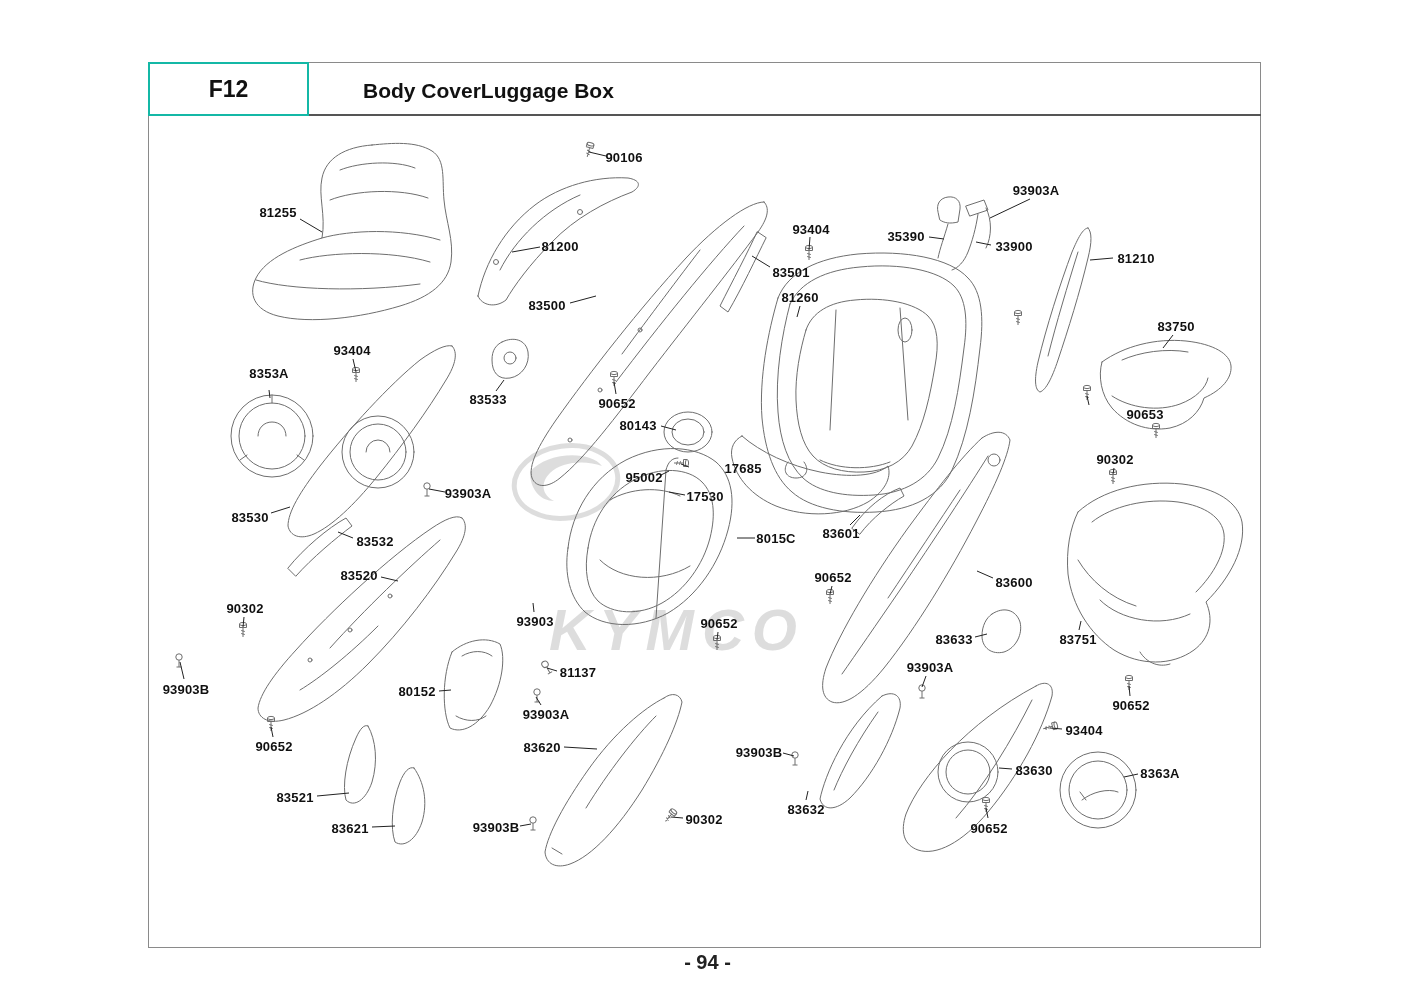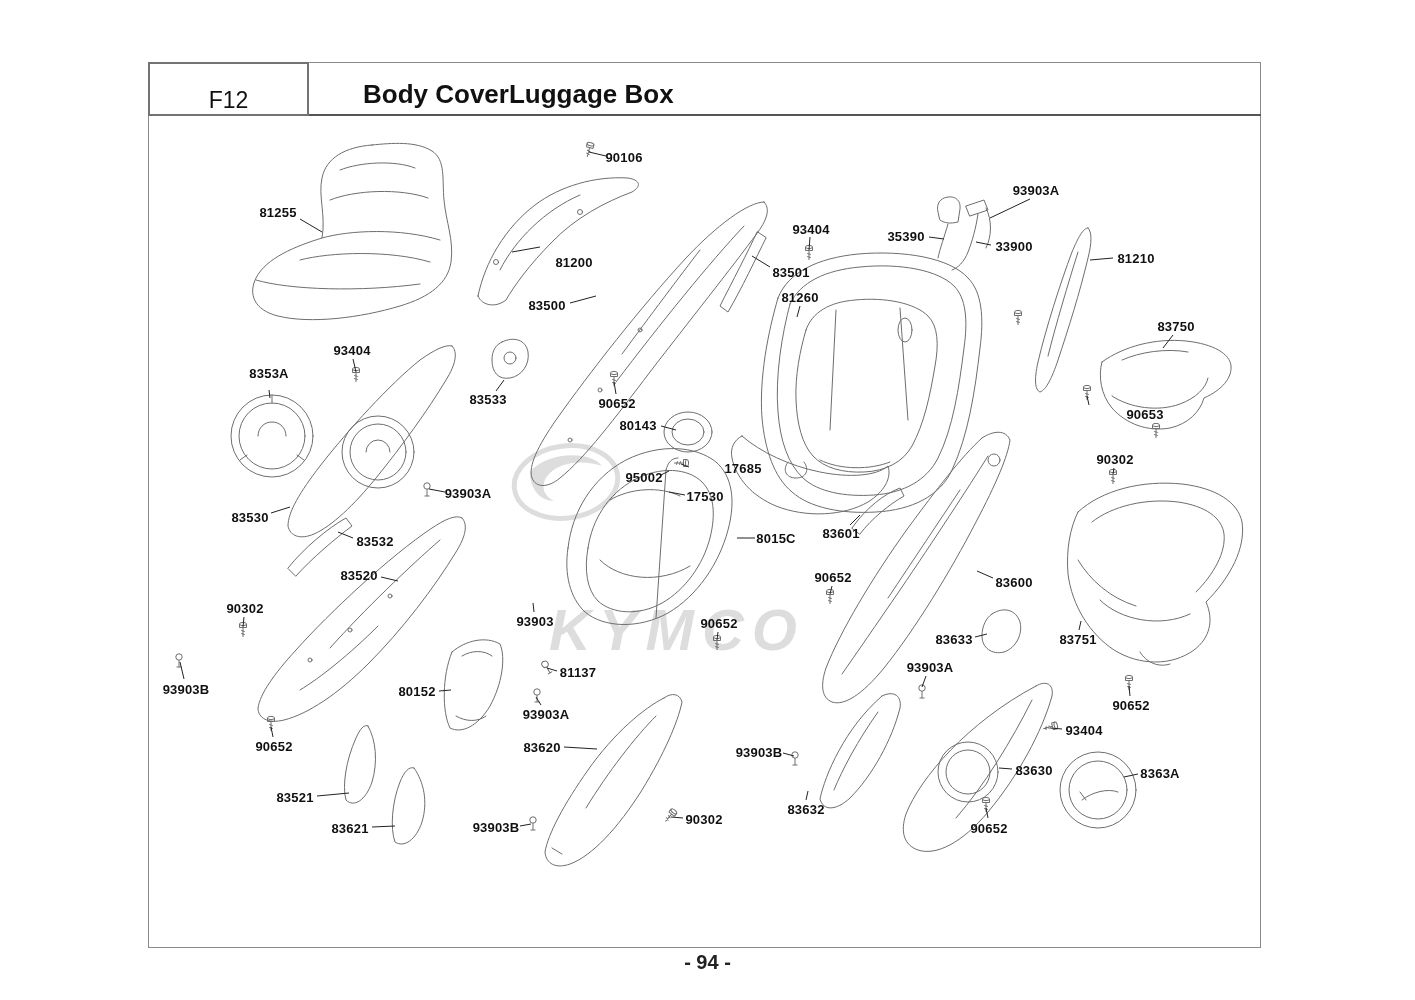--- a/index.html
+++ b/index.html
@@ -6,26 +6,26 @@
   .page{
     position:relative;width:1415px;height:1000px;background:#ffffff;
     font-family:"Liberation Sans",sans-serif;overflow:hidden;
   }
   .frame{
     position:absolute;left:148px;top:62px;width:1113px;height:886px;
     border:1px solid #8a8a8a;box-sizing:border-box;
   }
   .header-box{
     position:absolute;left:148px;top:62px;width:161px;height:54px;
-    border:2px solid #737373;box-sizing:border-box;background:#fff;
-    display:flex;align-items:flex-end;justify-content:center;
-    font-size:23px;font-weight:normal;color:#111;z-index:5;
+    border:2px solid #14b8a6;box-sizing:border-box;background:#fff;
+    display:flex;align-items:center;justify-content:center;
+    font-size:23px;font-weight:bold;color:#111;z-index:5;
   }
   .header-title{
-    position:absolute;left:363px;top:79px;font-size:26px;font-weight:bold;color:#111;z-index:5;
+    position:absolute;left:363px;top:79px;font-size:21px;font-weight:bold;color:#111;z-index:5;
   }
   .header-line{
     position:absolute;left:148px;top:114px;width:1113px;height:2px;background:#555;z-index:4;
   }
   .art-svg,.leader-svg{
     position:absolute;left:0;top:0;width:1415px;height:1000px;
   }
   .labels-layer{position:absolute;left:0;top:0;width:1415px;height:852px;z-index:6;}
   .part-label{
     position:absolute;transform:translate(-50%,-50%);
@@ -264,21 +264,21 @@
   <div class="frame"></div>
   <div class="header-line"></div>
   <div class="header-box">
     <span>F12</span>
   </div>
   <div class="header-title">Body CoverLuggage Box</div>
 
   <div class="labels-layer">
       <div class="part-label" style="left: 624px; top: 157px;">90106</div>
       <div class="part-label" style="left: 278px; top: 212px;">81255</div>
-      <div class="part-label" style="left: 574px; top: 246px; margin-top: 16px;">81200</div>
+      <div class="part-label" style="left: 560px; top: 246px;">81200</div>
       <div class="part-label" style="left: 811px; top: 229px;">93404</div>
       <div class="part-label" style="left: 1036px; top: 190px;">93903A</div>
       <div class="part-label" style="left: 906px; top: 236px;">35390</div>
       <div class="part-label" style="left: 1014px; top: 246px;">33900</div>
       <div class="part-label" style="left: 1136px; top: 258px;">81210</div>
       <div class="part-label" style="left: 791px; top: 272px;">83501</div>
       <div class="part-label" style="left: 800px; top: 297px;">81260</div>
       <div class="part-label" style="left: 547px; top: 305px;">83500</div>
       <div class="part-label" style="left: 1176px; top: 326px;">83750</div>
       <div class="part-label" style="left: 352px; top: 350px;">93404</div>

